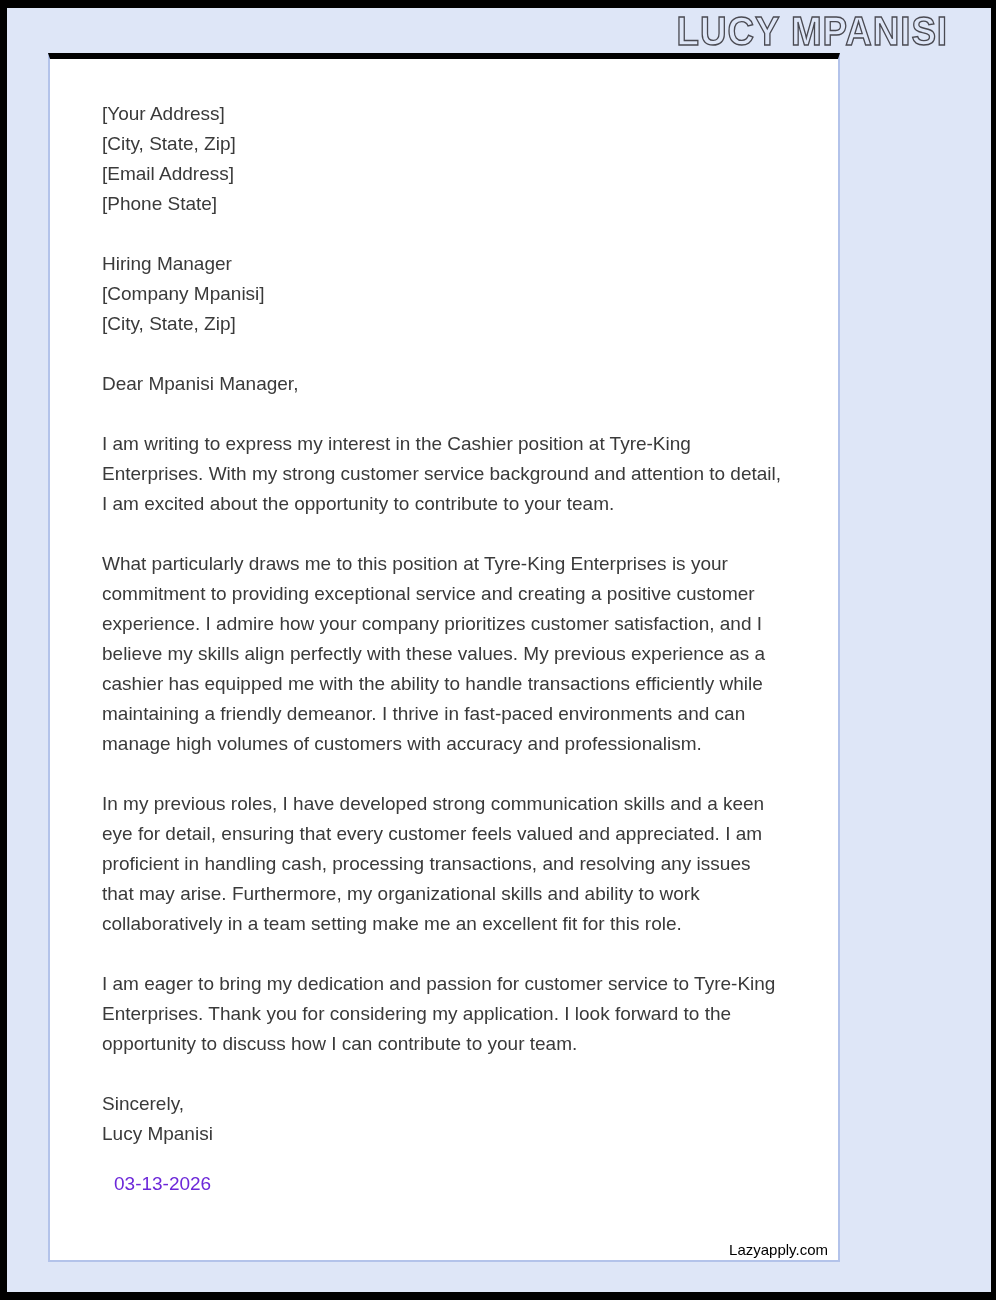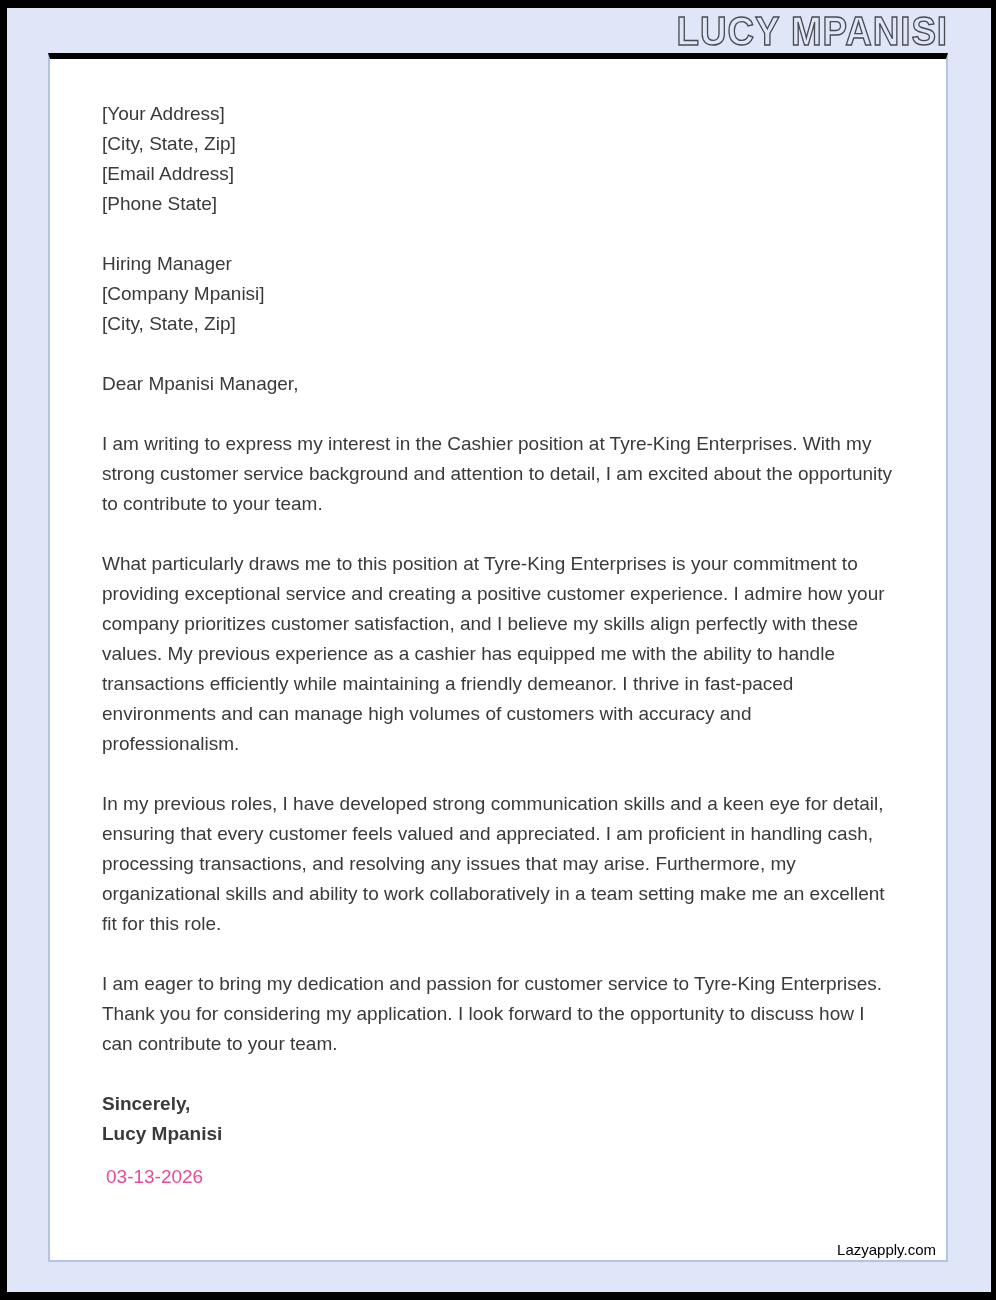--- a/index.html
+++ b/index.html
@@ -28,39 +28,39 @@
     color: transparent;
     -webkit-text-stroke: 1.4px #4a4a52;
     transform: scaleX(0.92);
     transform-origin: right center;
     white-space: nowrap;
   }
   .page {
     position: absolute;
     top: 45px;
     left: 41px;
-    width: 900px;
+    width: 792px;
     height: 1209px;
     box-sizing: border-box;
     background: #ffffff;
     border: 2px solid #b3c3ea;
     border-top: 6px solid #000000;
   }
   .content {
     padding: 40px 52px 0 52px;
     font-size: 19px;
     line-height: 30px;
     color: #3a3a3a;
   }
   .content p { margin: 0 0 30px 0; }
   .line { display: block; }
-  p.closing { margin-bottom: 13px; font-weight: bold; }
+  p.closing { margin-bottom: 20px; }
   p.date {
-    margin: 4px;
-    color: #ec4899;
+    margin: 12px;
+    color: #6d28d9;
     cursor: pointer;
   }
   .watermark {
     position: absolute;
     right: 10px;
     bottom: 1px;
     font-size: 15px;
     line-height: 18px;
     color: #000000;
   }

